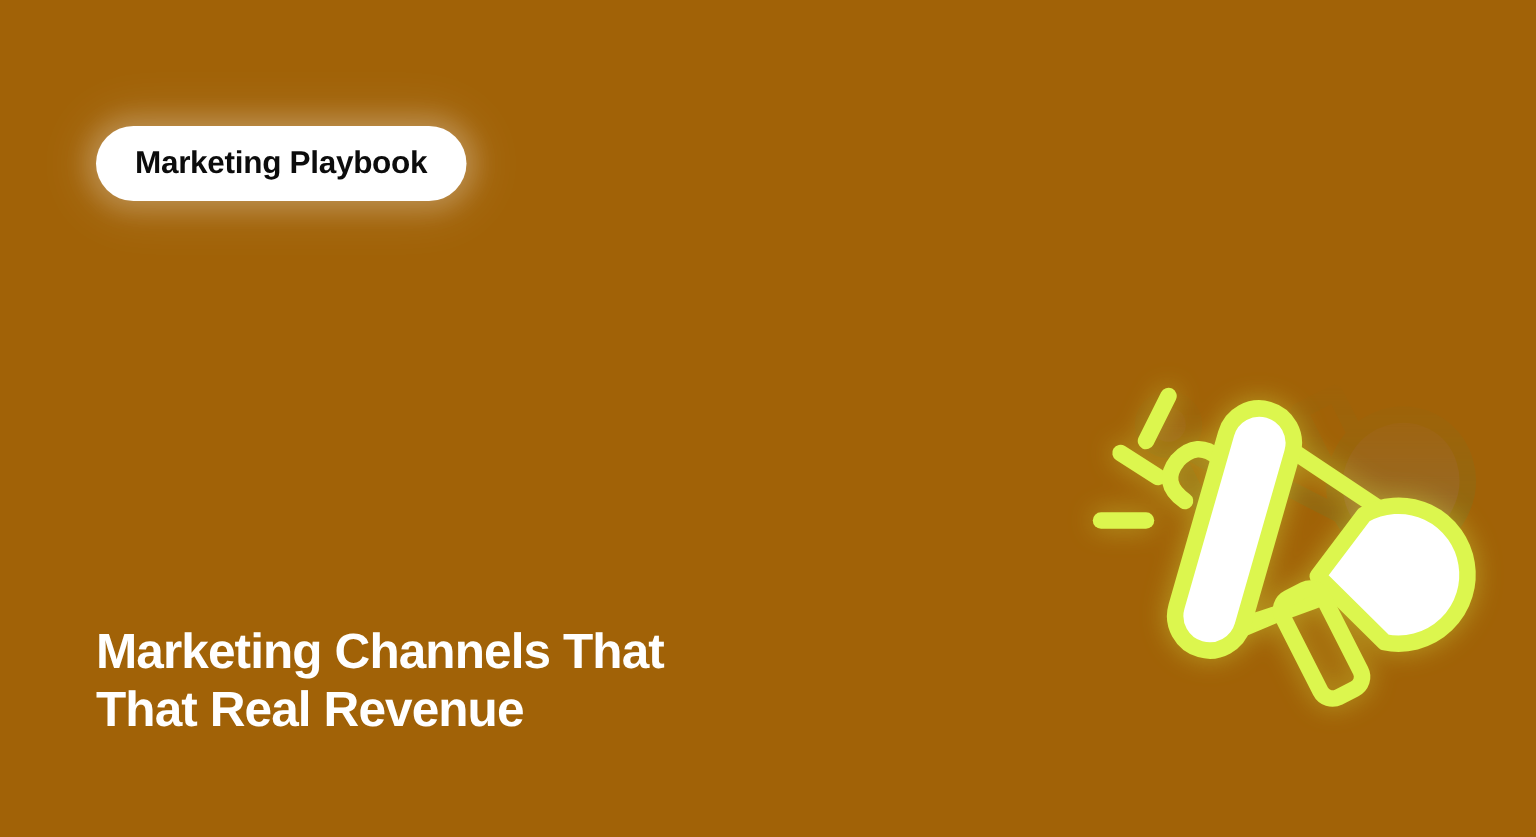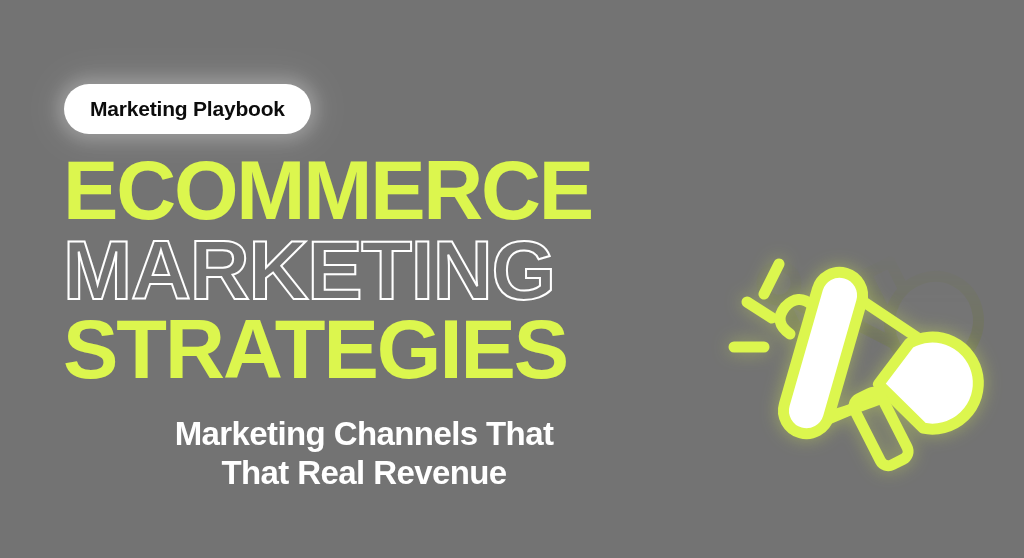--- a/index.html
+++ b/index.html
@@ -7,21 +7,21 @@
   html, body {
     width:1024px; height:558px;
     background:#000000;
     overflow:hidden;
     font-family:"Liberation Sans", sans-serif;
   }
 
   .poster{
     position:relative;
     width:1024px; height:558px;
-    background:#737373;
+    background:#a16207;
     overflow:hidden;
   }
 
   
   .badge{
     position:absolute;
     left:64px; top:84px;
     height:50px;
     padding:0 26px;
     display:flex; align-items:center;
@@ -67,21 +67,20 @@
   .hl-line.hl-s3{
     letter-spacing:-2.0px;
     margin-top:-3px;
   }
 
   
   .subtitle{
     position:absolute;
     left:64px; top:415px;
     width:600px;
-    text-align:center;
   }
   .sub-line{
     display:block;
     font-family:"Liberation Sans", sans-serif;
     font-weight:bold;
     font-size:33px;
     line-height:1.18;
     letter-spacing:-0.6px;
     color:#ffffff;
     white-space:nowrap;
@@ -111,25 +110,20 @@
 </style>
 </head>
 <body>
 
 <div class="poster">
 
   <div class="badge">
     <span class="badge-label">Marketing Playbook</span>
   </div>
 
-  <div class="headline">
-    <span class="hl-line hl-fill">ECOMMERCE</span>
-    <span class="hl-line hl-outline">MARKETING</span>
-    <span class="hl-line hl-fill hl-s3">STRATEGIES</span>
-  </div>
 
   <div class="subtitle">
     <span class="sub-line">Marketing Channels That</span>
     <span class="sub-line">That Real Revenue</span>
   </div>
 
   <div class="art-reflection">
     <svg viewBox="0 0 296 252" xmlns="http://www.w3.org/2000/svg" aria-hidden="true">
       <g fill="none" stroke="#6e7a2c" stroke-width="11" stroke-linecap="round" stroke-linejoin="round">
         <path d="M60 183 Q 92 152 140 146 L 214 108"></path>

